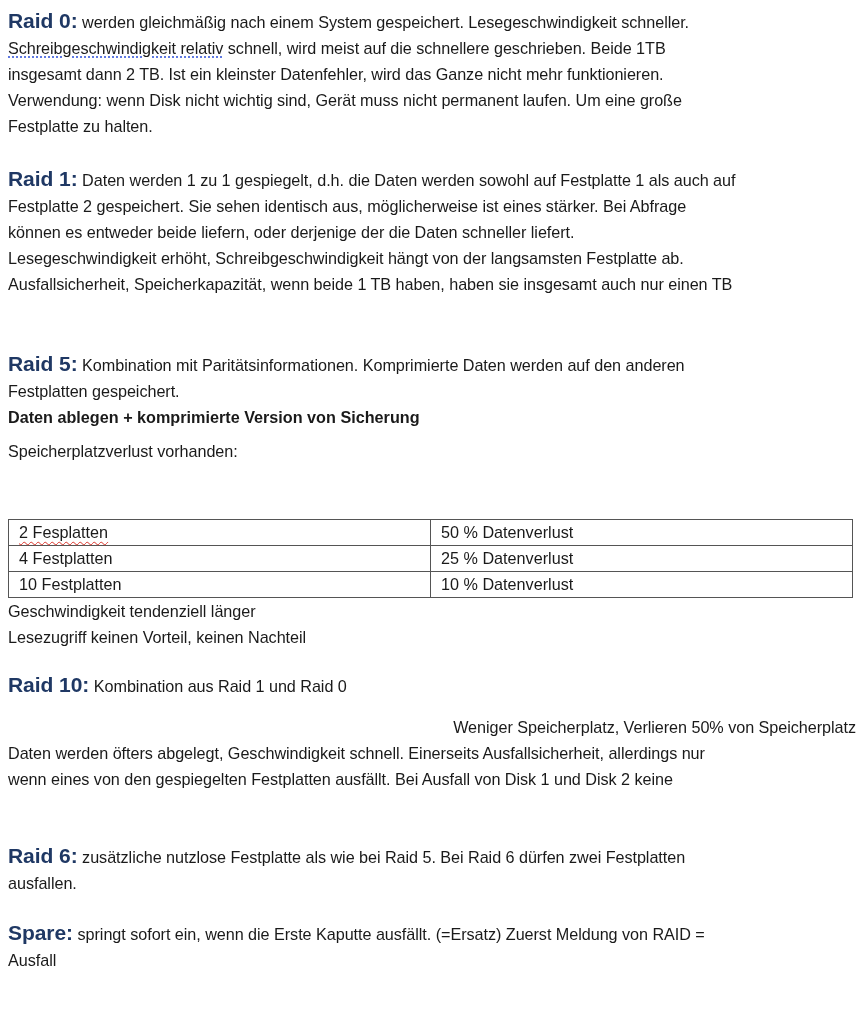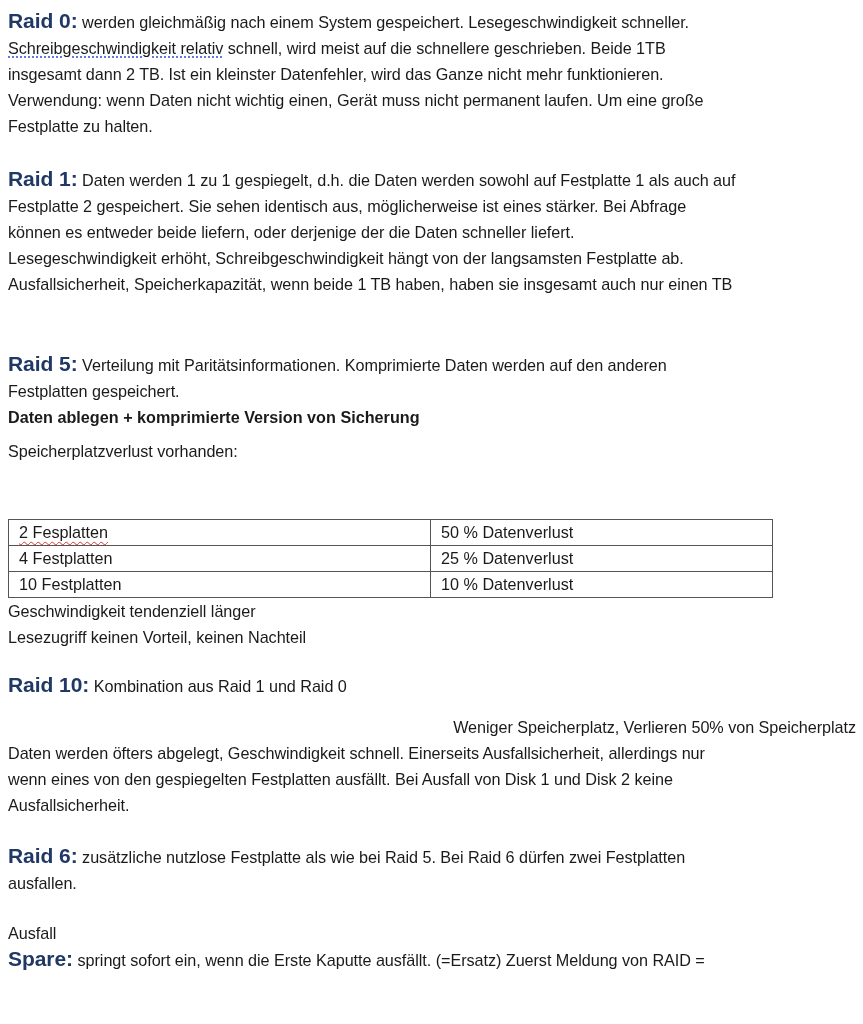--- a/index.html
+++ b/index.html
@@ -43,55 +43,55 @@
       text-underline-offset: 3px;
     }
     .squiggle {
       text-decoration: underline wavy #d9352b;
       text-decoration-thickness: 1px;
       text-underline-offset: 3px;
     }
     .block { position: absolute; left: 0; width: 848px; }
     table.loss-table {
       border-collapse: collapse;
-      width: 765px;
+      width: 845px;
       font-size: 16.2px;
     }
     table.loss-table td {
       border: 1px solid #555;
       padding: 0 10px;
       height: 25px;
       line-height: 25px;
       vertical-align: middle;
     }
     table.loss-table td.c1 { width: 401px; }
   </style>
 </head>
 <body>
 
 <div class="page">
 
   <div class="block" style="top:8px;">
     <p class="para"><span class="heading">Raid 0:</span><span> werden gleichmäßig nach einem System gespeichert. Lesegeschwindigkeit schneller.</span></p>
     <p class="para"><span class="dotted">Schreibgeschwindigkeit relativ</span><span> schnell, wird meist auf die schnellere geschrieben. Beide 1TB</span></p>
     <p class="para">insgesamt dann 2 TB. Ist ein kleinster Datenfehler, wird das Ganze nicht mehr funktionieren.</p>
-    <p class="para">Verwendung: wenn Daten nicht wichtig einen, Gerät muss nicht permanent laufen. Um eine große</p>
+    <p class="para">Verwendung: wenn Disk nicht wichtig sind, Gerät muss nicht permanent laufen. Um eine große</p>
     <p class="para">Festplatte zu halten.</p>
   </div>
 
   <div class="block" style="top:166px;">
     <p class="para"><span class="heading">Raid 1:</span><span> Daten werden 1 zu 1 gespiegelt, d.h. die Daten werden sowohl auf Festplatte 1 als auch auf</span></p>
     <p class="para">Festplatte 2 gespeichert. Sie sehen identisch aus, möglicherweise ist eines stärker. Bei Abfrage</p>
     <p class="para">können es entweder beide liefern, oder derjenige der die Daten schneller liefert.</p>
     <p class="para">Lesegeschwindigkeit erhöht, Schreibgeschwindigkeit hängt von der langsamsten Festplatte ab.</p>
     <p class="para">Ausfallsicherheit, Speicherkapazität, wenn beide 1 TB haben, haben sie insgesamt auch nur einen TB</p>
   </div>
 
   <div class="block" style="top:351px;">
-    <p class="para"><span class="heading">Raid 5:</span><span> Verteilung mit Paritätsinformationen. Komprimierte Daten werden auf den anderen</span></p>
+    <p class="para"><span class="heading">Raid 5:</span><span> Kombination mit Paritätsinformationen. Komprimierte Daten werden auf den anderen</span></p>
     <p class="para">Festplatten gespeichert.</p>
     <p class="bold-line">Daten ablegen + komprimierte Version von Sicherung</p>
     <p class="para" style="margin-top:7px;">Speicherplatzverlust vorhanden:</p>
   </div>
 
   <div class="block" style="top:519px;">
     <table class="loss-table">
       <tbody>
           <tr>
         <td class="c1"><span class="squiggle">2 Fesplatten</span></td>
@@ -112,26 +112,25 @@
   <div class="block" style="top:598px;">
     <p class="para">Geschwindigkeit tendenziell länger</p>
     <p class="para">Lesezugriff keinen Vorteil, keinen Nachteil</p>
   </div>
 
   <div class="block" style="top:672px;">
     <p class="para"><span class="heading">Raid 10:</span><span> Kombination aus Raid 1 und Raid 0</span></p>
     <p class="para" style="margin-top:15px;text-align:right;">Weniger Speicherplatz, Verlieren 50% von Speicherplatz</p>
     <p class="para">Daten werden öfters abgelegt, Geschwindigkeit schnell. Einerseits Ausfallsicherheit, allerdings nur</p>
     <p class="para">wenn eines von den gespiegelten Festplatten ausfällt. Bei Ausfall von Disk 1 und Disk 2 keine</p>
-    <p class="para">Ausfallsicherheit.</p>
   </div>
 
   <div class="block" style="top:843px;">
     <p class="para"><span class="heading">Raid 6:</span><span> zusätzliche nutzlose Festplatte als wie bei Raid 5. Bei Raid 6 dürfen zwei Festplatten</span></p>
     <p class="para">ausfallen.</p>
   </div>
 
   <div class="block" style="top:920px;">
+    <p class="para"><span class="heading">Spare:</span><span> springt sofort ein, wenn die Erste Kaputte ausfällt. (=Ersatz) Zuerst Meldung von RAID =</span></p>
     <p class="para">Ausfall</p>
-    <p class="para"><span class="heading">Spare:</span><span> springt sofort ein, wenn die Erste Kaputte ausfällt. (=Ersatz) Zuerst Meldung von RAID =</span></p>
   </div>
 
 </div>
 
 </body></html>

